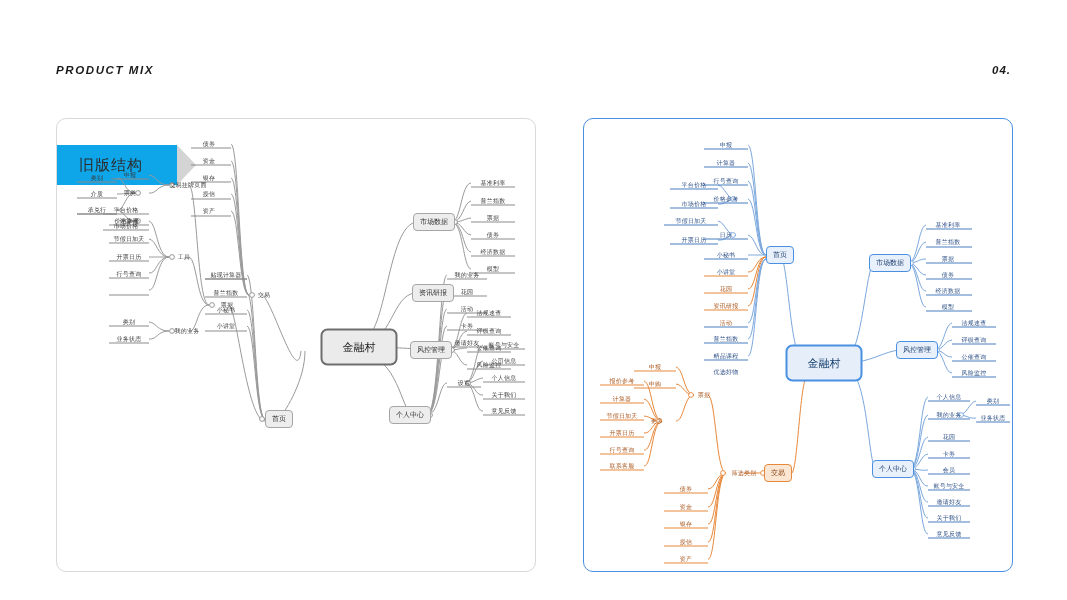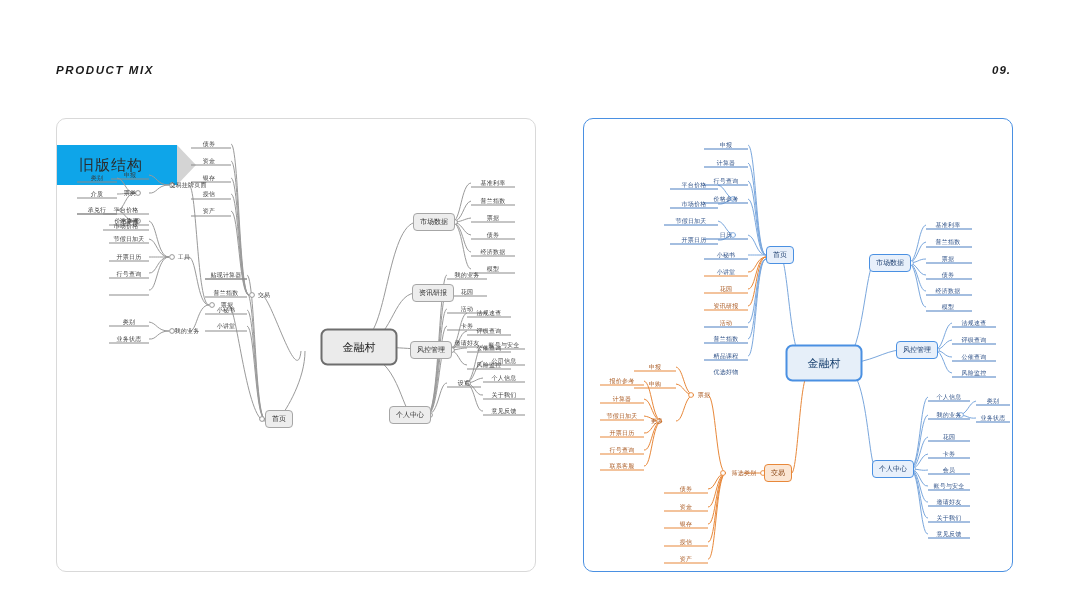--- a/index.html
+++ b/index.html
@@ -90,21 +90,21 @@
     background:#e6eff9;border:2px solid #4a90e2;color:#17406f;
     font-size:11px;padding:9px 20px;border-radius:7px;
   }
 </style>
 </head>
 <body>
 
 <div class="slide">
 
   <div class="hdr-title">PRODUCT MIX</div>
-  <div class="hdr-page">09.</div>
+  <div class="hdr-page">04.</div>
 
   <div class="panel panel-old">
     <div class="ribbon ribbon-old">旧版结构</div>
 
     <svg class="map" width="478" height="452">
 
       <path class="edge edge-g" d="M305,220 C330,220 330,105 360,103"></path>
       <path class="edge edge-g" d="M305,224 C335,224 335,176 358,174"></path>
       <path class="edge edge-g" d="M305,228 C345,228 350,230 382,231"></path>
       <path class="edge edge-g" d="M305,236 C340,236 345,292 355,296"></path>

